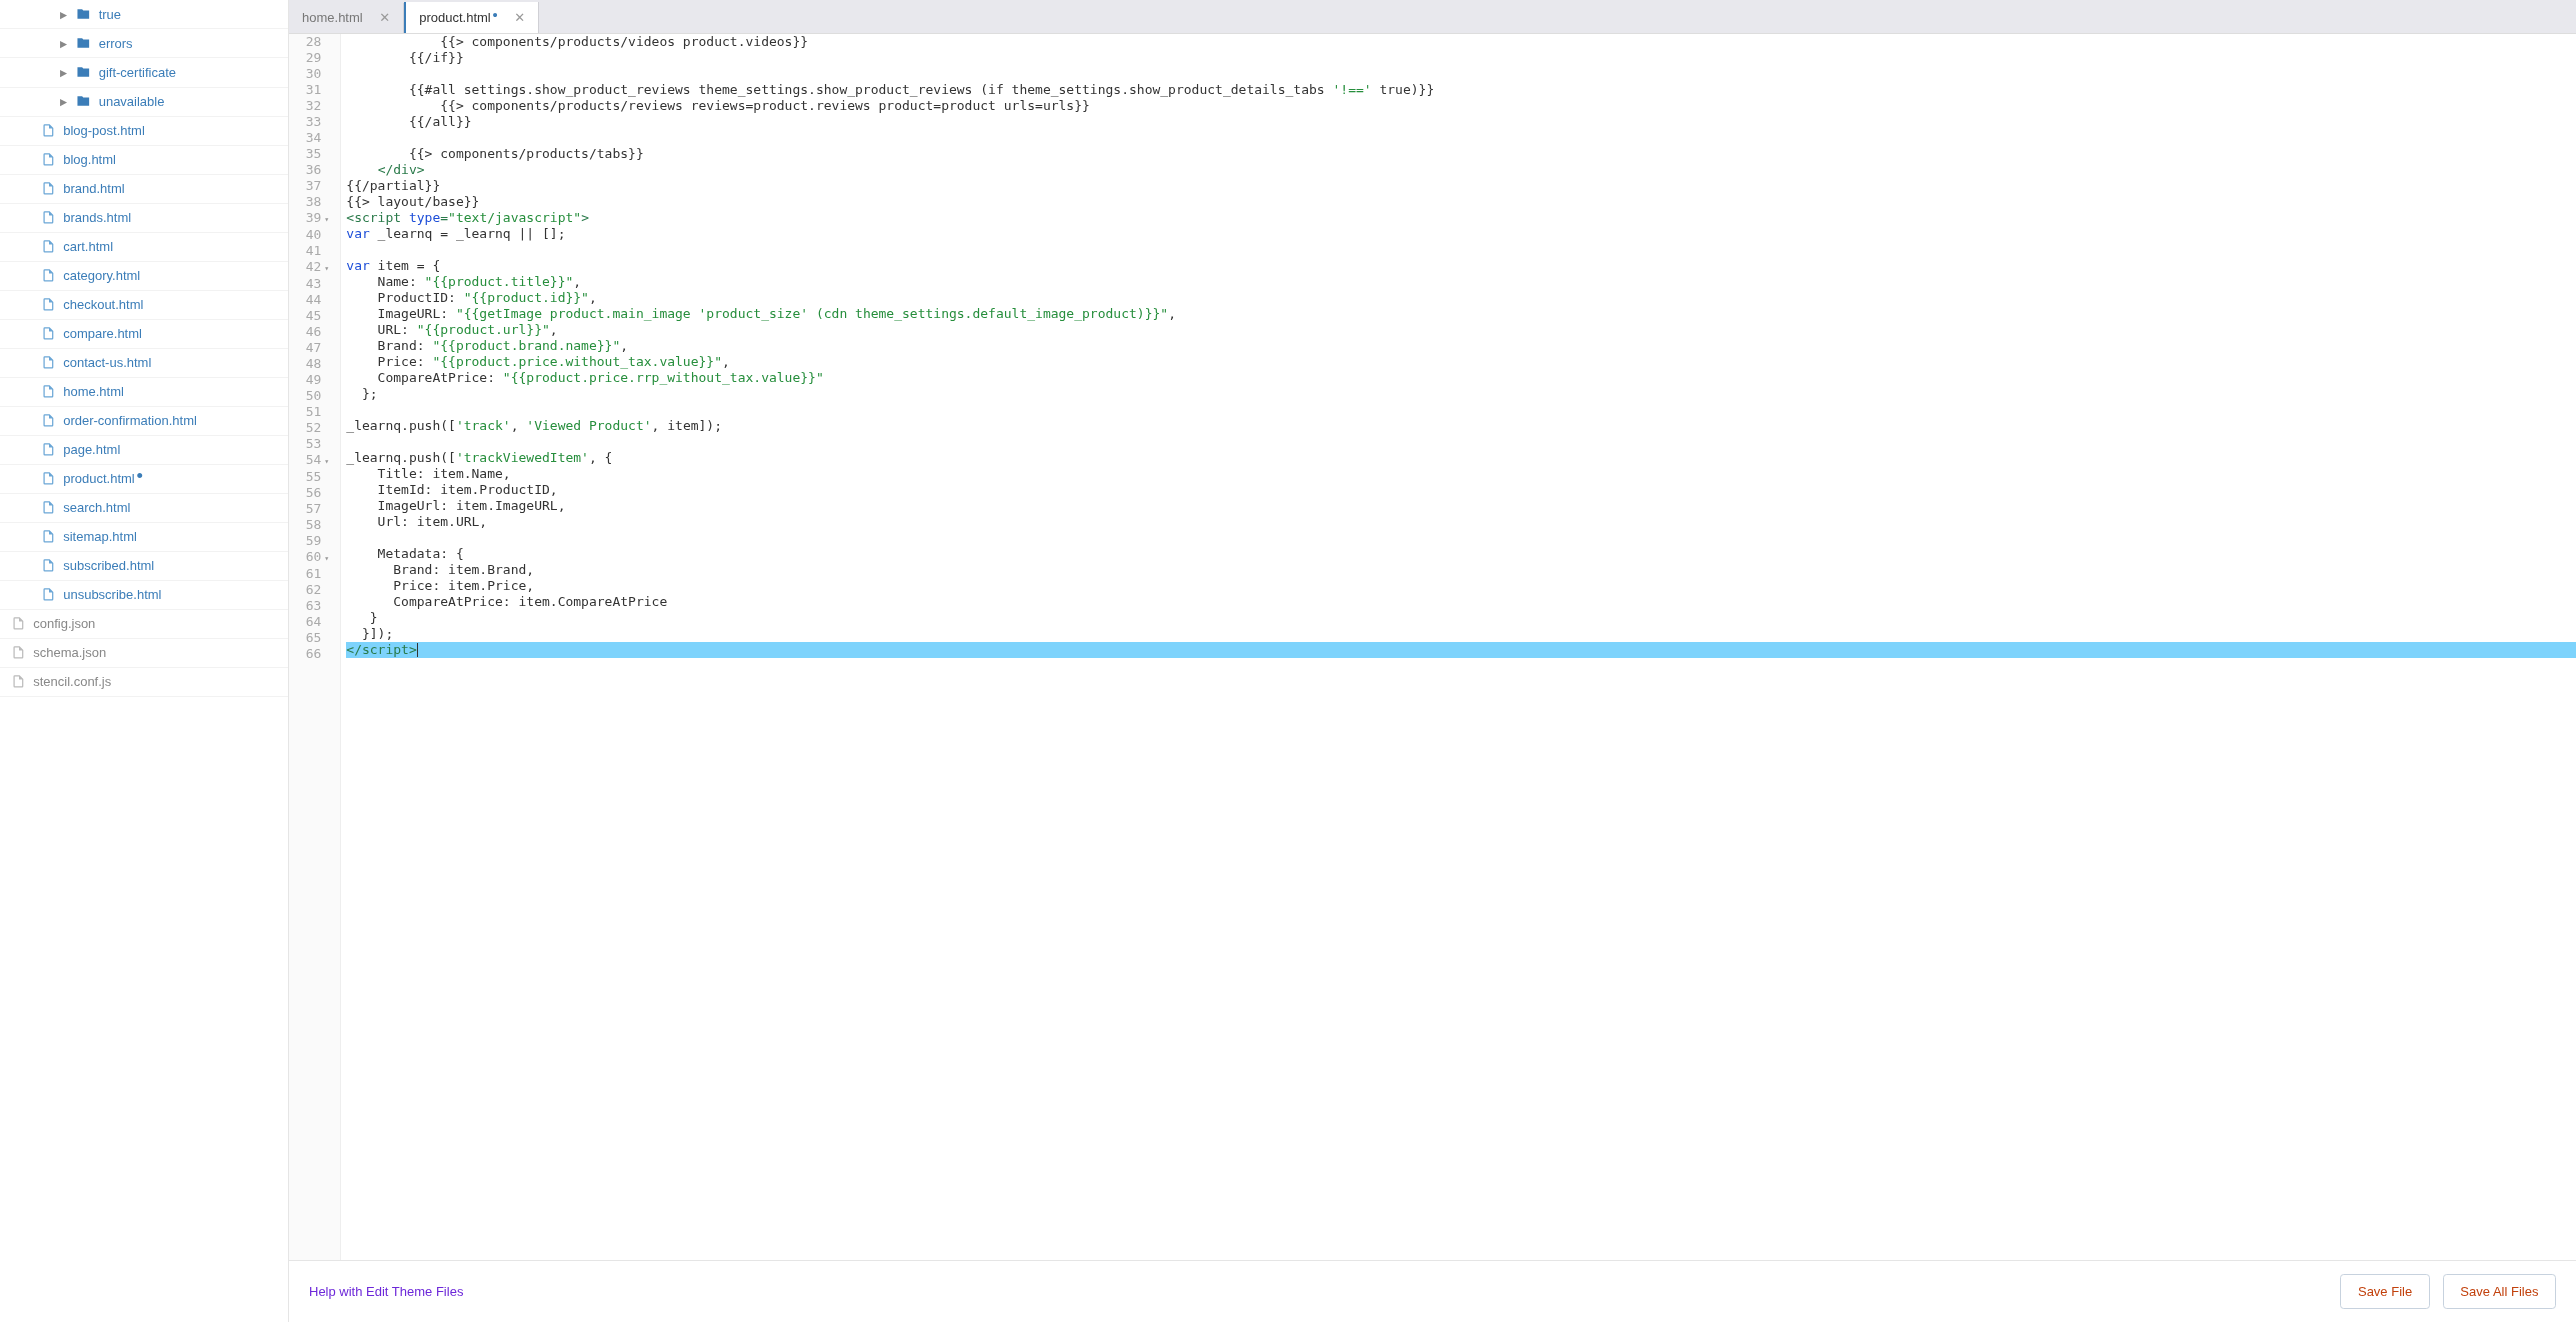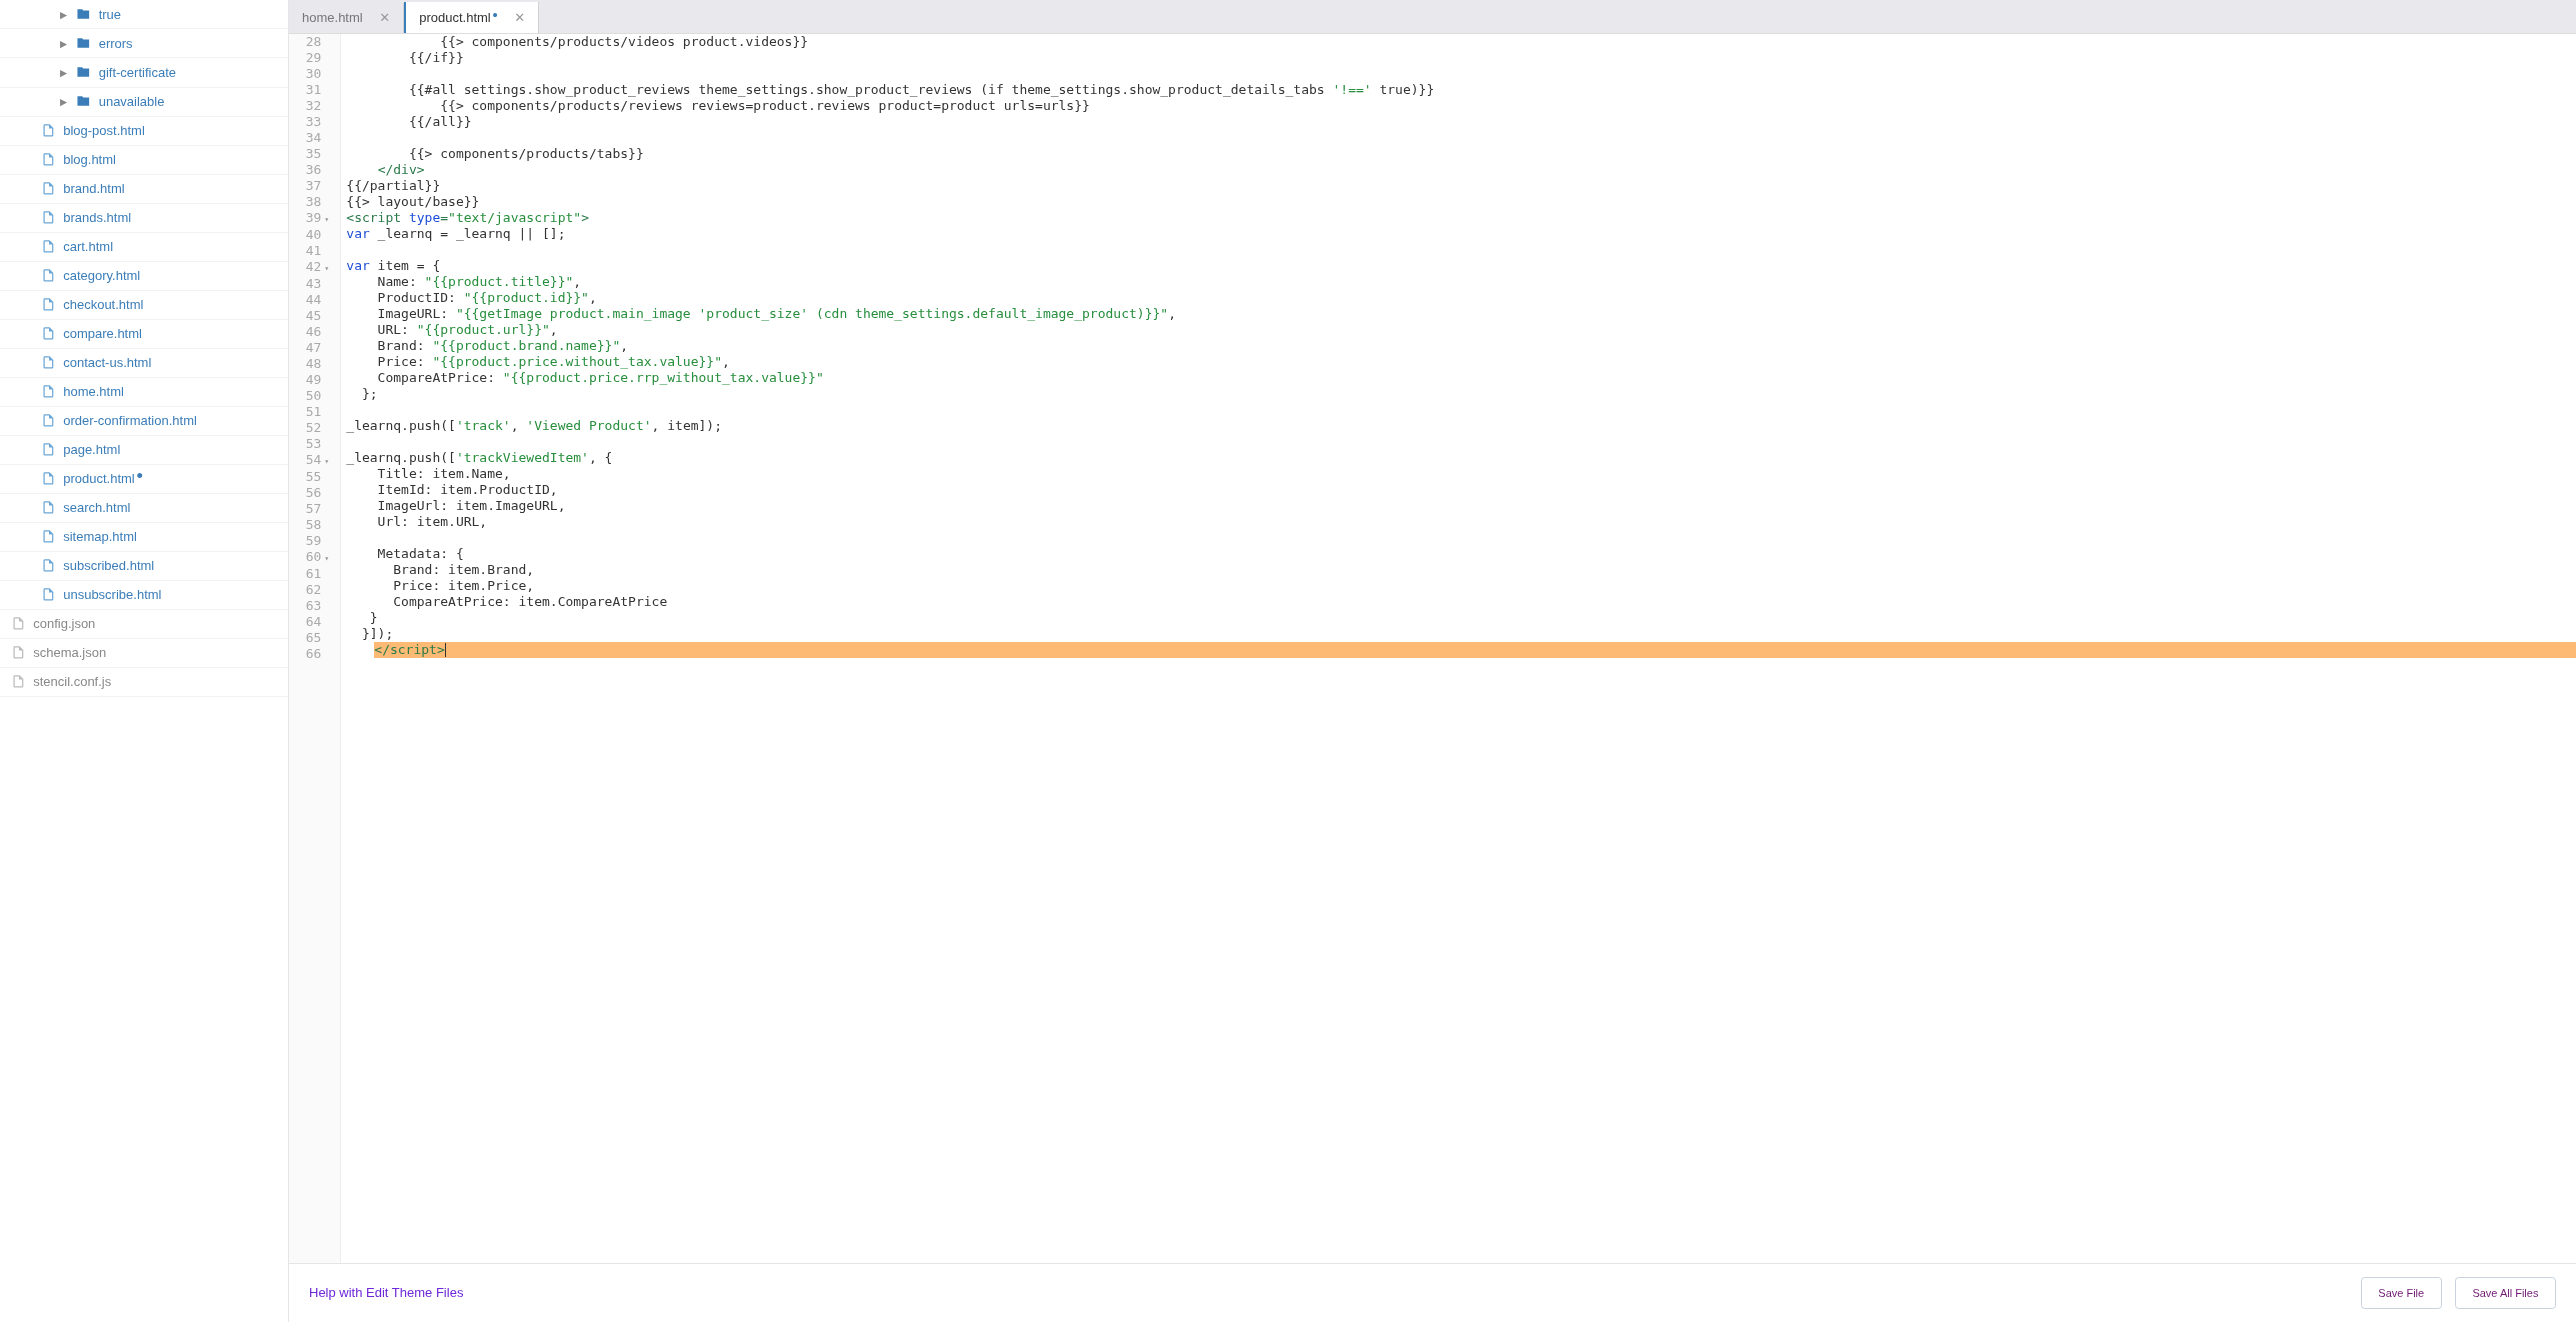--- a/index.html
+++ b/index.html
@@ -20,29 +20,29 @@
 .tab { display: flex; align-items: center; padding: 7.4px 13px; background: #e8e8ed; color: #777; cursor: pointer; border-right: 0.9px solid #d0d0d5; font-size: 13px; }
 .tab.active { background: #fff; color: #333; border-left: 2.8px solid #3b7db8; border-right: 0.9px solid #d0d0d5; }
 .tab-close { margin-left: 16.6px; color: #999; font-size: 13px; }
 .tab-dirty { color: #3b7db8; font-size: 14.8px; margin-left: 1.8px; position: relative; top: -1.8px; }
 .editor { flex: 1; display: flex; overflow: auto; font-family: "Menlo", "Consolas", monospace; font-size: 13px; line-height: 16px; }
 .gutter { background: #fafafa; color: #aaa; text-align: right; padding: 0 7.4px 0 13px; user-select: none; border-right: 0.9px solid #eee; }
 .gutter .ln { padding: 0 3.7px; }
 .gutter .fold { color: #999; font-size: 8.3px; padding-left: 2.8px; display: inline-block; width: 7.4px; }
 .code { flex: 1; padding-left: 5.5px; white-space: pre; color: #333; }
 .code .row { min-height: 16px; }
-.code .row.active-row { background: #fdba74; margin-left: 28px; }
+.code .row.active-row { background: #7dd3fc; }
 .tok-tag { color: #2a7a4a; }
 .tok-key { color: #1d4ed8; }
 .tok-str { color: #268e3c; }
 .cursor { border-left: 0.9px solid #333; display: inline-block; height: 14px; vertical-align: middle; }
 .footer { display: flex; justify-content: space-between; align-items: center; padding: 13px 20px; border-top: 0.9px solid #e5e5e5; background: #fff; }
 .help-link { color: #6d28d9; cursor: pointer; }
 .footer-buttons { display: flex; gap: 13px; }
-.btn { border: 0.9px solid #c7d2de; background: #fff; color: #701a75; padding: 9.2px 16.6px; border-radius: 3.7px; cursor: pointer; font-size: 11px; text-align: center; }
+.btn { border: 0.9px solid #c7d2de; background: #fff; color: #c2410c; padding: 9.2px 16.6px; border-radius: 3.7px; cursor: pointer; font-size: 13px; text-align: center; }
 svg.fi { width: 14.8px; height: 14.8px; vertical-align: -2.8px; }
 svg.ff { width: 16.6px; height: 14px; vertical-align: -1.8px; }
 </style>
 </head>
 <body>
 
 <div class="app">
   <div class="sidebar">
     <div id="folders">
         <div class="tree-item folder folder-deep">

